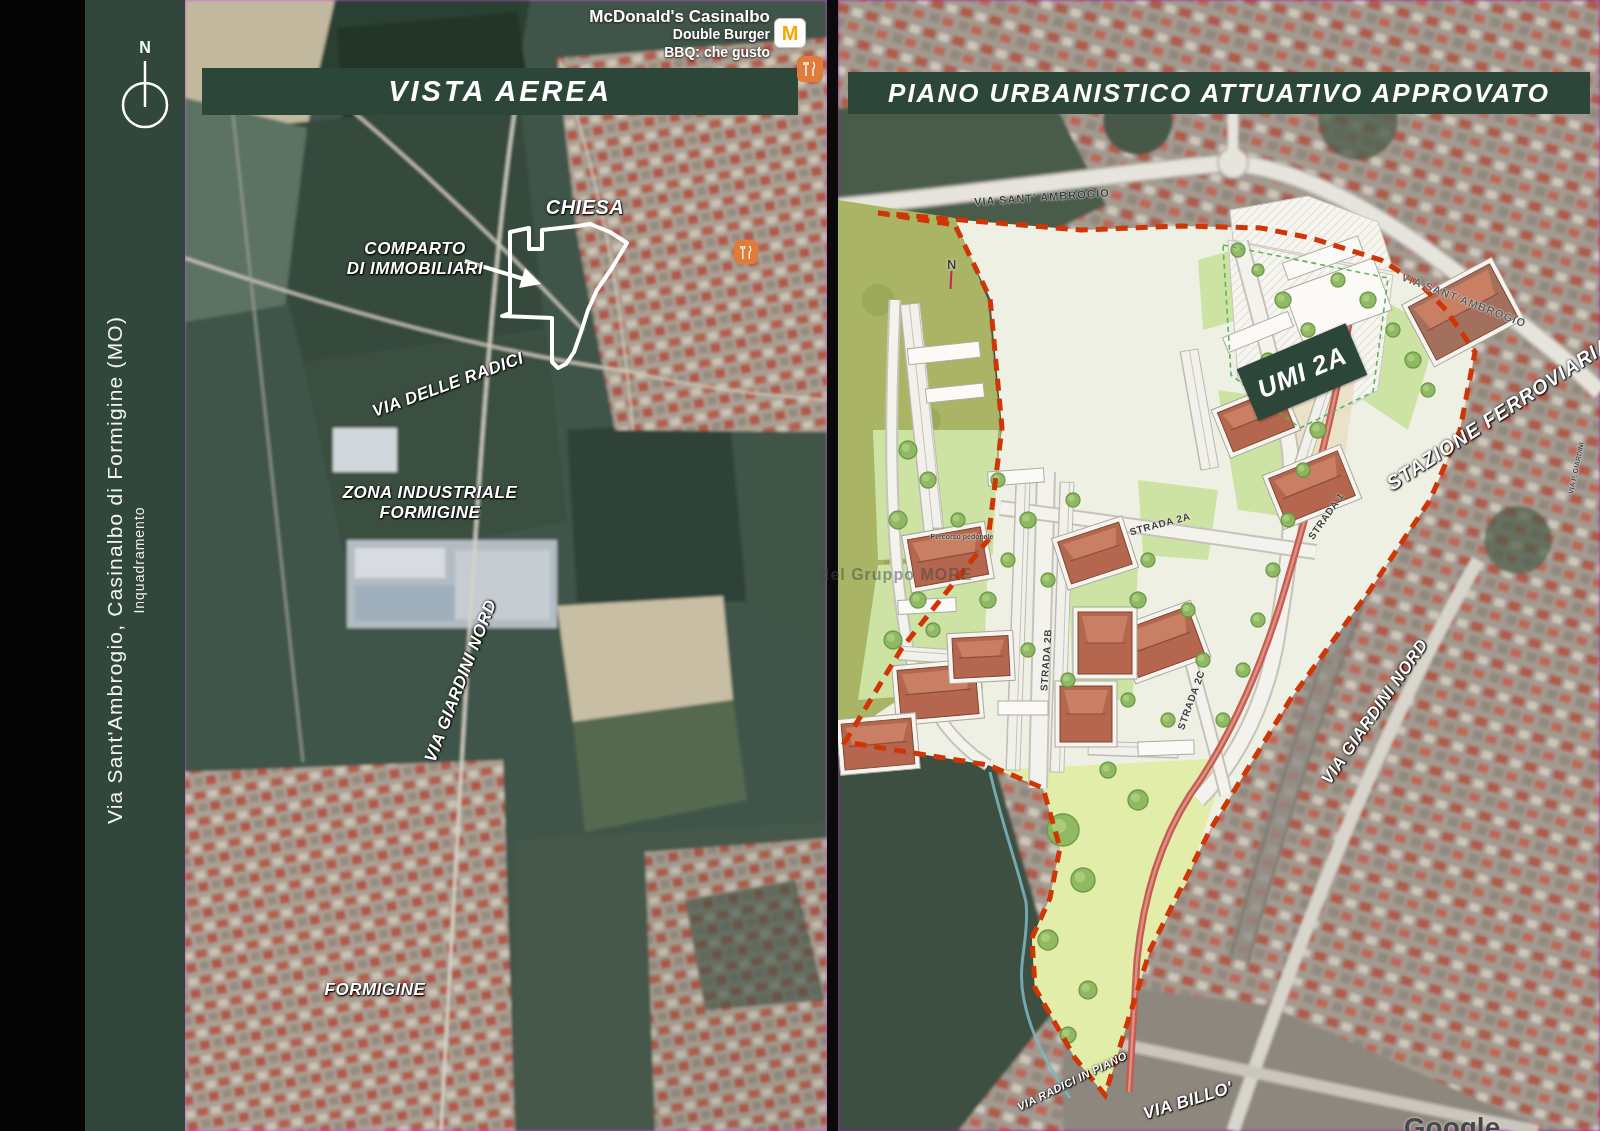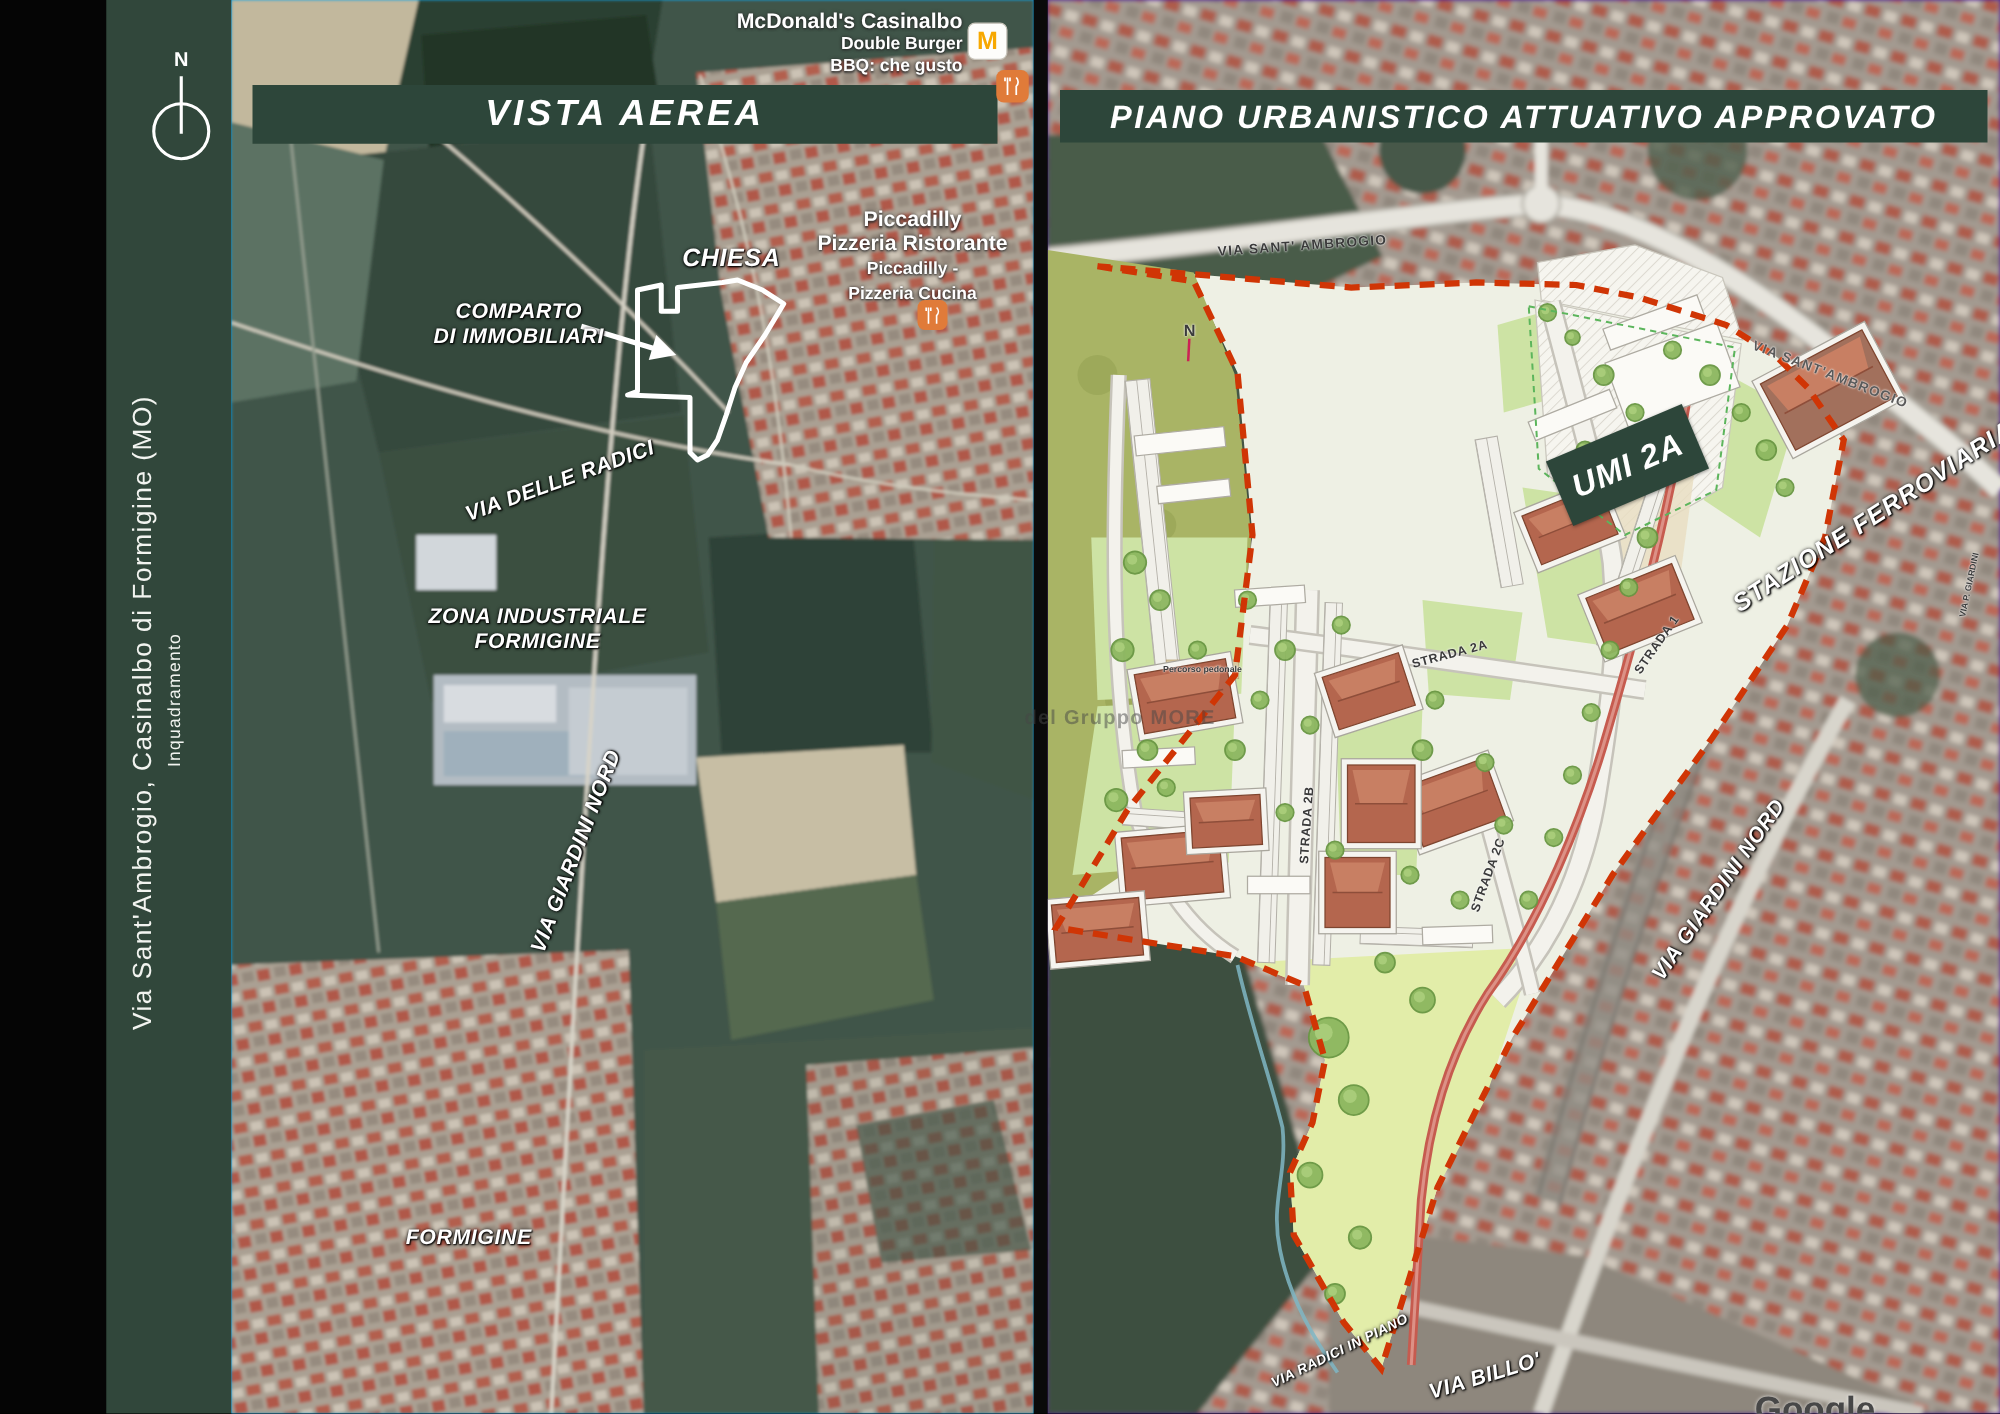--- a/index.html
+++ b/index.html
@@ -2,22 +2,22 @@
 <html><head>
 <meta charset="utf-8">
 <style>
   html,body{margin:0;padding:0;background:#000;}
   #stage{position:relative;width:1600px;height:1131px;overflow:hidden;background:#000;
          font-family:"Liberation Sans",sans-serif;}
   .panel{position:absolute;top:0;height:1131px;overflow:hidden;}
   #sidebar{position:absolute;left:85px;top:0;width:100px;height:1131px;background:#31473b;}
   #blackstrip{position:absolute;left:0;top:0;width:85px;height:1131px;background:#050505;}
   #divider{position:absolute;left:827px;top:0;width:11px;height:1131px;background:#0a0a0a;}
-  #leftpanel{left:185px;width:642px;background:#0ea5e9;}
-  #rightpanel{left:838px;width:762px;background:#4c1d95;}
+  #leftpanel{left:185px;width:642px;background:#d946ef;}
+  #rightpanel{left:838px;width:762px;background:#a21caf;}
   svg{display:block;}
   .abs{position:absolute;}
   
   .banner{position:absolute;background:#2d463a;display:flex;align-items:center;justify-content:center;
           color:#fff;font-style:italic;font-weight:bold;letter-spacing:3px;
           font-family:"Liberation Sans",sans-serif;}
   
   .lbl{position:absolute;white-space:nowrap;transform:translate(-50%,-50%) rotate(var(--r,0deg));
        font:italic bold 17px "Liberation Sans",sans-serif;color:#fff;letter-spacing:.5px;
        text-shadow:0 1px 2px rgba(0,0,0,.9),0 0 3px rgba(0,0,0,.65),1px 1px 1px rgba(0,0,0,.7);}
@@ -453,26 +453,20 @@
   </div>
   <div class="icon-box" style="left:774px;top:18px;width:30px;height:28px;background:#fdfdfb;border:1px solid #c8c4ba;">
     <span style="font:bold 20px 'Liberation Sans',sans-serif;color:#f7a800;line-height:1;">M</span>
   </div>
   <div class="icon-box" style="left:797px;top:56px;width:26px;height:26px;background:#e07b39;">
     <svg width="14" height="16" viewBox="0 0 14 16">
       <path d="M3,1 V6 M1,1 V4 M5,1 V4 M3,6 V15" stroke="#fff" stroke-width="1.4" fill="none"></path>
       <path d="M10,1 C12,3 12,6 10,8 V15" stroke="#fff" stroke-width="1.4" fill="none"></path>
     </svg>
   </div>
-  <div class="poi" style="left:640px;top:166px;width:180px;text-align:center;line-height:19px;">
-    <span>Piccadilly</span><br>
-    <span>Pizzeria Ristorante</span><br>
-    <span class="s">Piccadilly -</span><br>
-    <span class="s">Pizzeria Cucina</span>
-  </div>
   <div class="icon-box" style="left:734px;top:240px;width:24px;height:24px;background:#e07b39;">
     <svg width="13" height="15" viewBox="0 0 14 16">
       <path d="M3,1 V6 M1,1 V4 M5,1 V4 M3,6 V15" stroke="#fff" stroke-width="1.4" fill="none"></path>
       <path d="M10,1 C12,3 12,6 10,8 V15" stroke="#fff" stroke-width="1.4" fill="none"></path>
     </svg>
   </div>
 
   <div class="lbl" style="left:585px;top:207px;font-size:20px;">CHIESA</div>
   <div class="lbl" style="left:415px;top:249px;">COMPARTO</div>
   <div class="lbl" style="left:415px;top:269px;">DI IMMOBILIARI</div>

